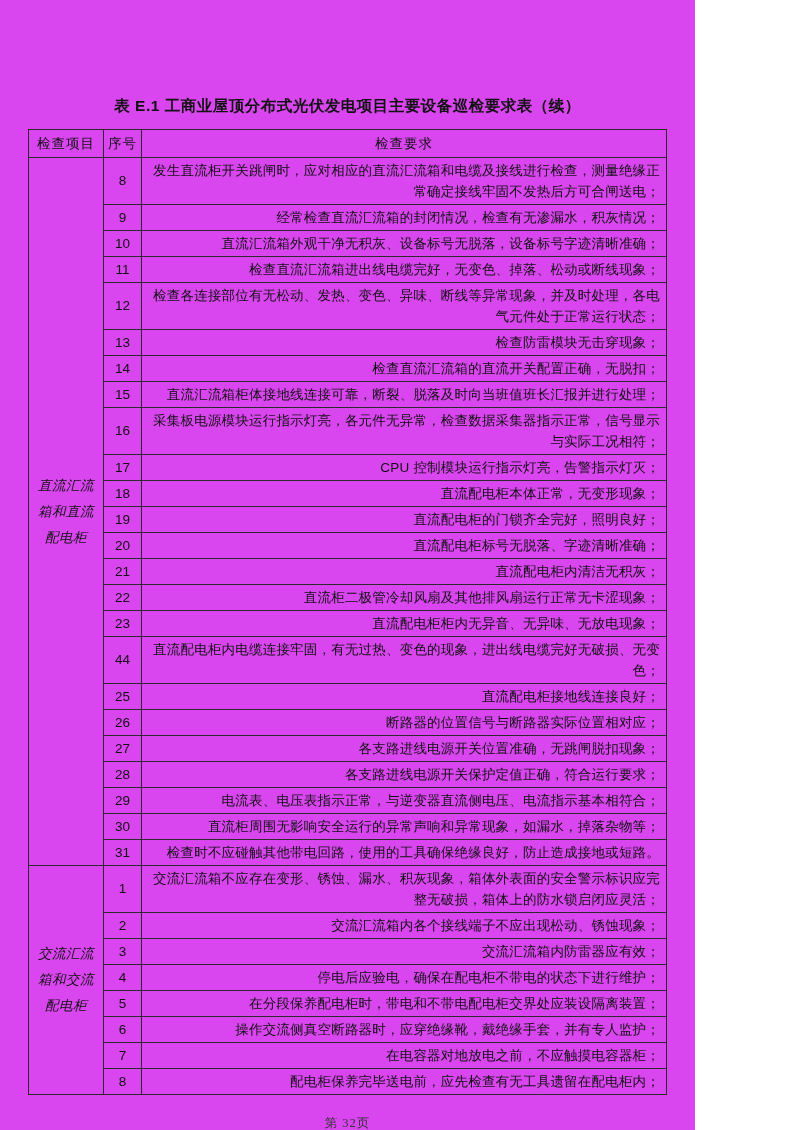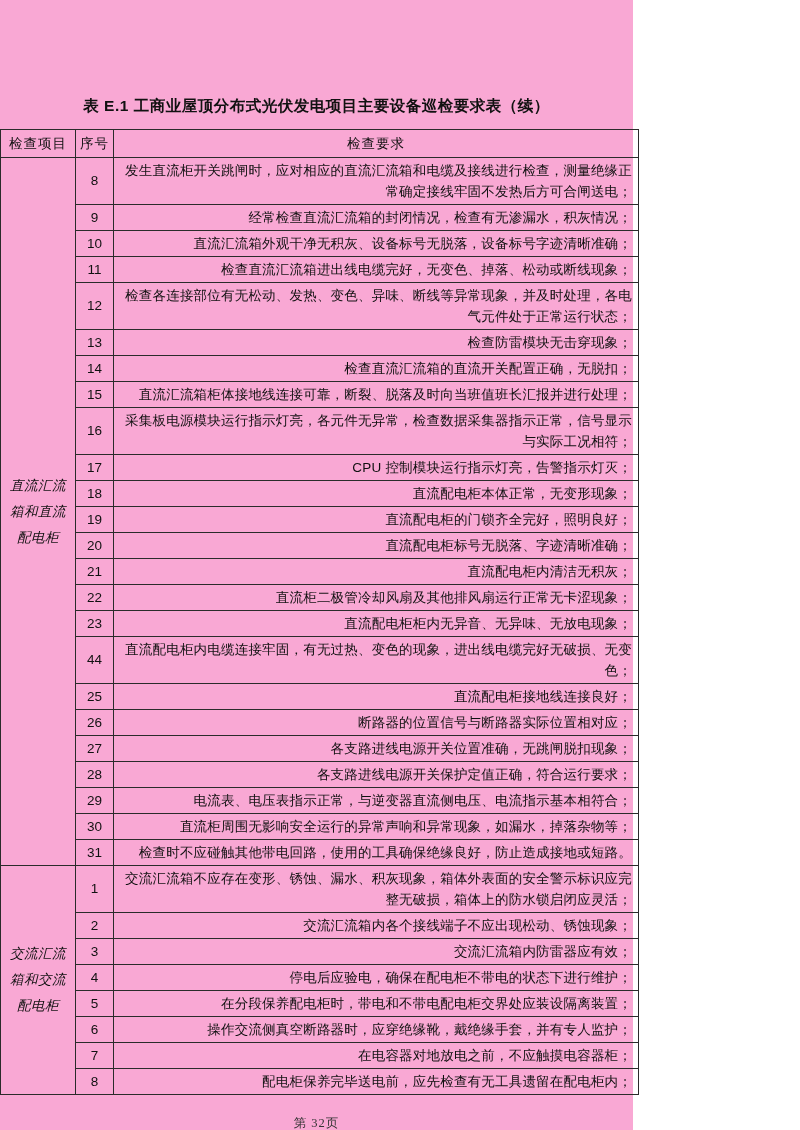--- a/index.html
+++ b/index.html
@@ -3,23 +3,23 @@
 <meta charset="utf-8">
 <style>
   * { margin: 0; padding: 0; box-sizing: border-box; }
   html, body {
     width: 800px;
     background: #ffffff;
     font-family: "Liberation Sans", "DejaVu Sans", sans-serif;
     color: #1a1a1a;
   }
   .page {
-    width: 633px;
+    width: 695px;
     height: 1130px;
-    background: #f9a8d4;
+    background: #d946ef;
     position: relative;
     padding-top: 96px;
   }
   .title {
     text-align: center;
     font-size: 15.5px;
     font-weight: bold;
     letter-spacing: 0.5px;
     margin-bottom: 12px;
     color: #111;

